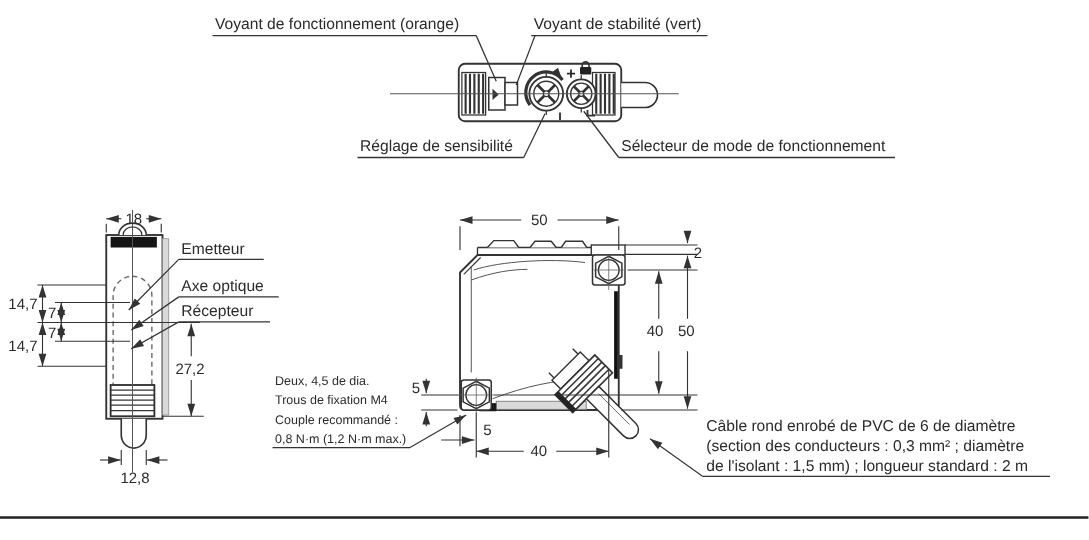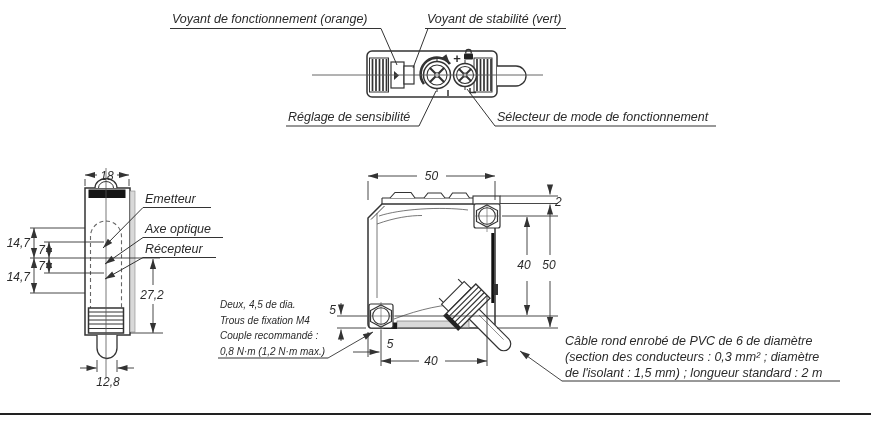--- a/index.html
+++ b/index.html
@@ -1,17 +1,17 @@
 <!DOCTYPE html>
 <html><head>
 <meta charset="utf-8">
 <style>
   html,body{margin:0;padding:0;background:#fff;}
   #canvas{position:relative;width:871px;height:432px;background:#ffffff;overflow:hidden;
-          font-family:"Liberation Sans",sans-serif;font-style:italic;}
+          font-family:"Liberation Sans",sans-serif;}
   svg{position:absolute;left:0;top:0;}
   text{font-family:"Liberation Sans",sans-serif;fill:#2b2b2b;}
   .lbl{font-size:12.5px;}
   .dim{font-size:12px;}
   .note-small{font-size:10px;}
   .note-med{font-size:12.5px;}
   .plusmark{font-size:13px;font-weight:bold;}
   line,path,rect,circle,polygon,polyline{vector-effect:none;}
 </style>
 </head>

